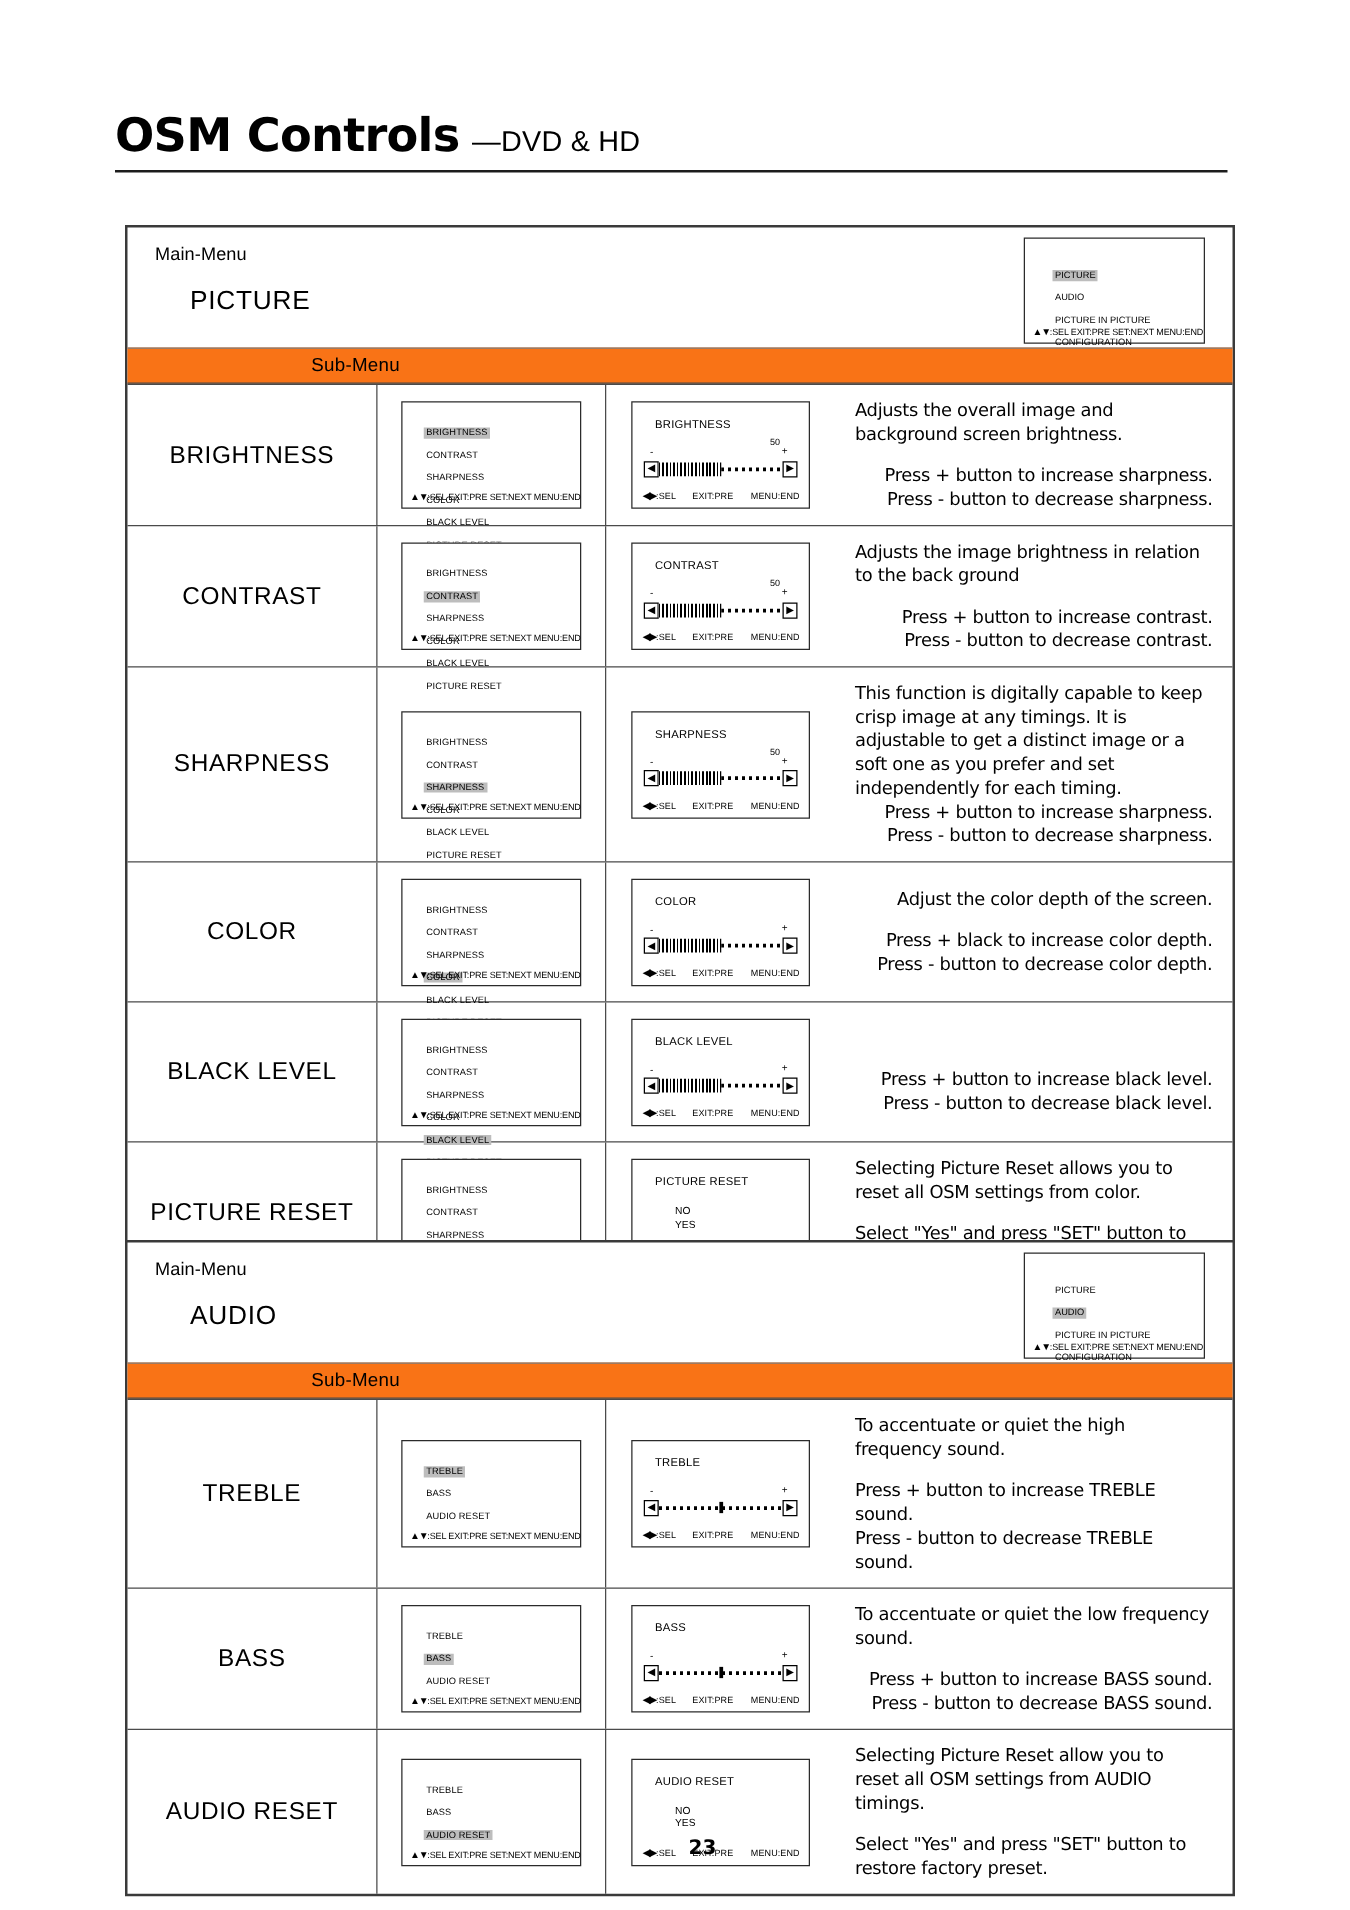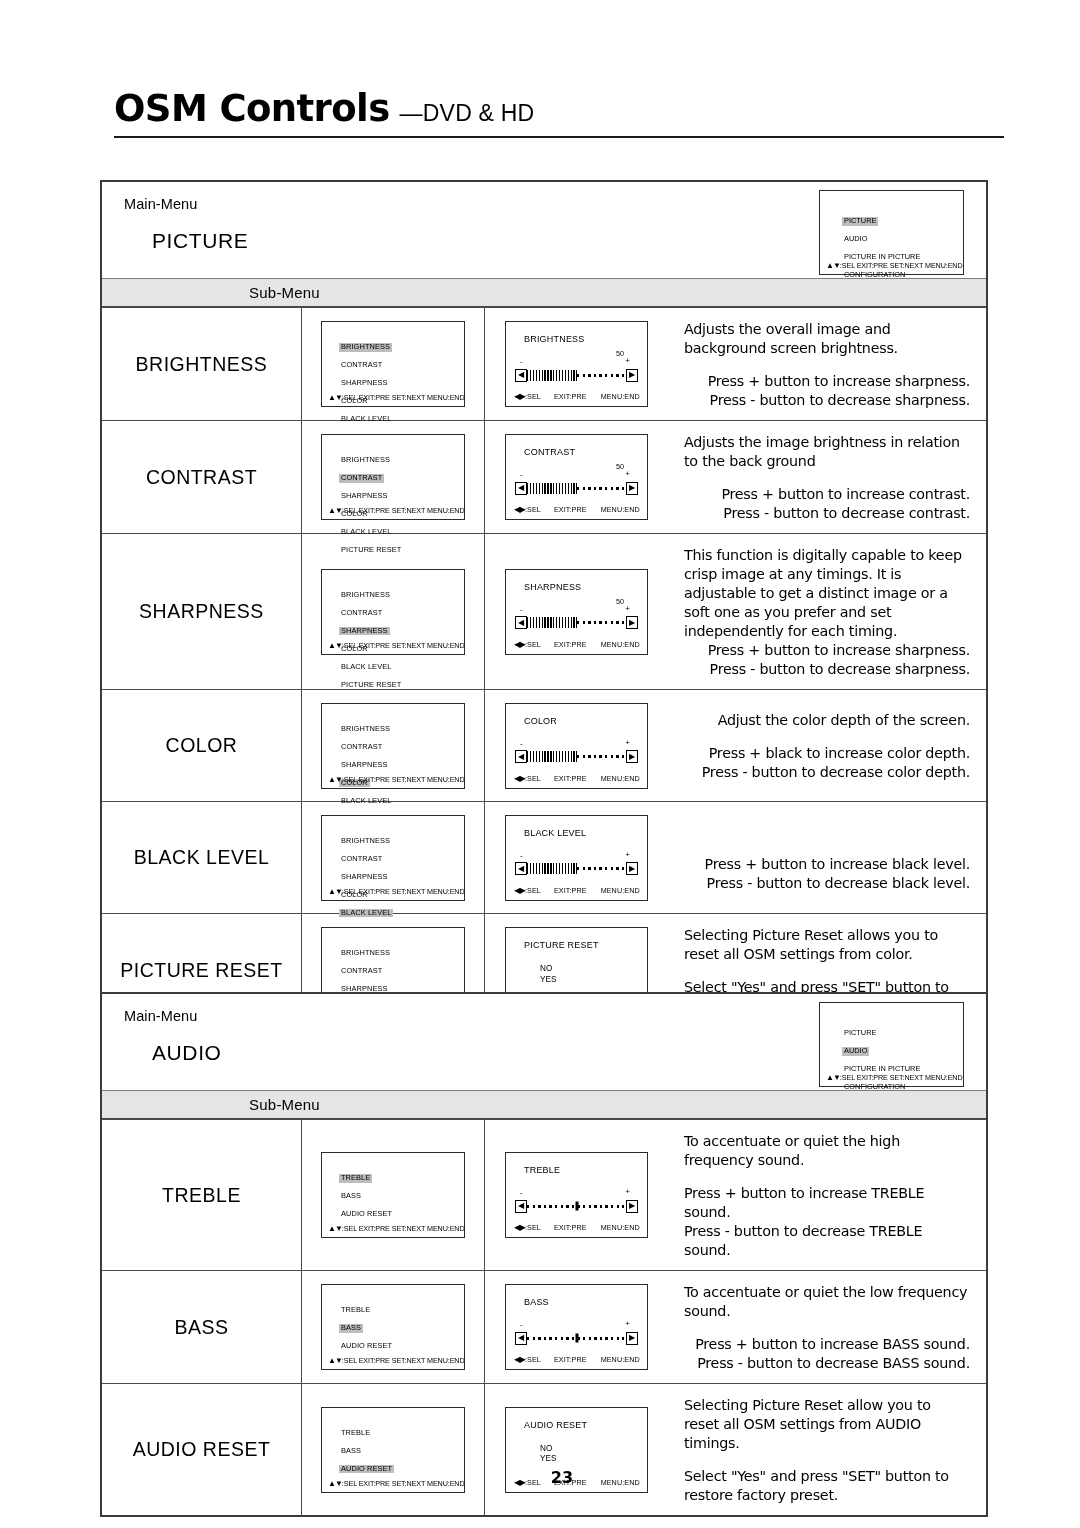--- a/index.html
+++ b/index.html
@@ -12,21 +12,21 @@
     height: 1528px;
     font-family: "Liberation Sans", sans-serif;
     color: #000;
     position: relative;
     overflow: hidden;
   }
 
   
   .page-header {
     position: absolute;
-    left: 114px;
+    left: 92px;
     top: 90px;
     width: 890px;
   }
   .title-line {
     display: flex;
     align-items: baseline;
     gap: 10px;
     white-space: nowrap;
   }
   .title-main {
@@ -81,21 +81,21 @@
   .main-menu-osm {
     position: absolute;
     right: 22px;
     top: 8px;
     width: 145px;
     height: 85px;
   }
 
   .submenu-bar {
     height: 27px;
-    background: #e5e5e5;
+    background: #f97316;
     border-top: 1.4px solid #7d7d7d;
     border-bottom: 1.4px solid #4a4a4a;
     display: flex;
     align-items: center;
   }
   .submenu-bar .submenu-label {
     width: 365px;
     text-align: center;
     font-size: 15px;
     letter-spacing: 0.2px;

